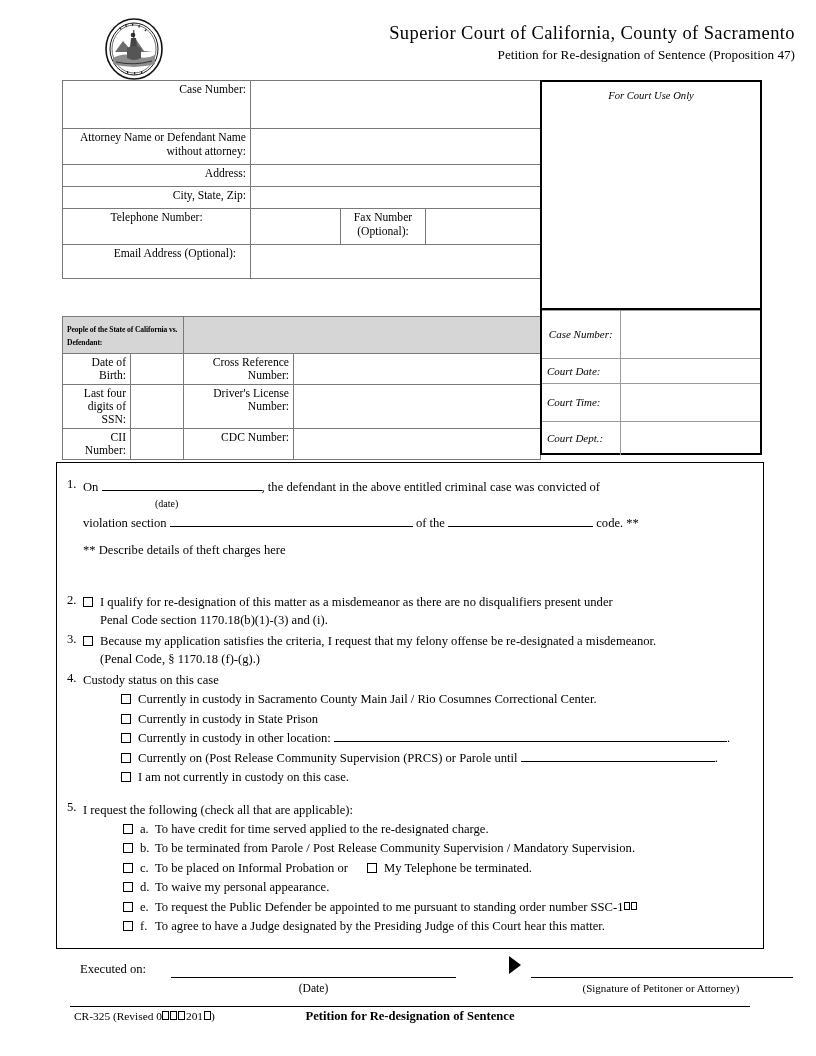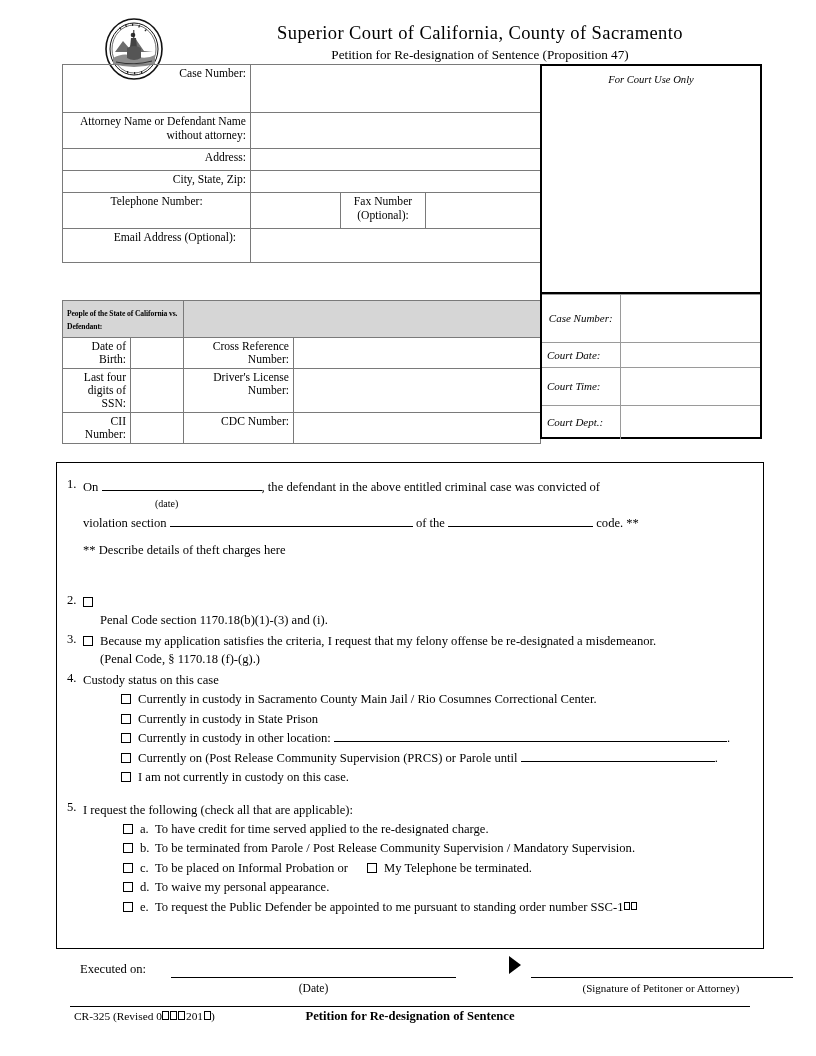--- a/index.html
+++ b/index.html
@@ -31,41 +31,41 @@
     height: 70px;
   }
   .seal {
     position: absolute;
     left: 103px; top: 10px;
     width: 62px; height: 62px;
   }
   .seal svg { display: block; }
   .title-block {
     position: absolute;
-    left: 180px; top: 14px;
+    left: 195px; top: 14px;
     width: 600px;
-    text-align: center;
+    text-align: right;
   }
   .court-title {
     font-size: 18.5px;
     letter-spacing: 0.4px;
     line-height: 23px;
     white-space: nowrap;
   }
   .court-sub {
     font-size: 13.2px;
     line-height: 18px;
     margin-top: 1px;
     white-space: nowrap;
   }
 
   
   .top-area {
     position: absolute;
-    left: 62px; top: 64px;
+    left: 62px; top: 80px;
     width: 700px;
     height: 375px;
     padding-left: 9px;
   }
 
   .left-table {
     position: absolute;
     left: 0; top: 0;
     width: 478px;
     border-collapse: collapse;
@@ -471,21 +471,21 @@
           <span>code. **</span>
         </div>
         <div class="ln" style="margin-top:10px">** Describe details of theft charges here</div>
       </div>
     </div>
 
     <div class="i2 item">
       <div class="num">2.</div>
       <div class="item-body">
         <div style="line-height:18px">
-          <span class="cb"></span>
+          <span class="cb"></span><span>I qualify for re-designation of this matter as a misdemeanor as there are no disqualifiers present under</span>
         </div>
         <div class="cont-line">Penal Code section 1170.18(b)(1)-(3) and (i).</div>
       </div>
     </div>
 
     <div class="i3 item">
       <div class="num">3.</div>
       <div class="item-body">
         <div style="line-height:18px">
           <span class="cb"></span><span>Because my application satisfies the criteria, I request that my felony offense be re-designated a misdemeanor.</span>
@@ -542,20 +542,23 @@
         </div>
 
         <div class="sub-line-5">
           <span class="cb"></span><span class="sub-letter">d.</span><span>To waive my personal appearance.</span>
         </div>
 
         <div class="sub-line-5">
           <span class="cb"></span><span class="sub-letter">e.</span><span>To request the Public Defender be appointed to me pursuant to standing order number SSC-1</span><span class="tofu"></span><span class="tofu"></span>
         </div>
 
+        <div class="sub-line-5">
+          <span class="cb"></span><span class="sub-letter">f.</span><span>To agree to have a Judge designated by the Presiding Judge of this Court hear this matter.</span>
+        </div>
       </div>
     </div>
 
   </div>
 
   <div class="exec-row">
     <div class="exec-label">Executed on:</div>
     <div class="exec-line"></div>
     <div class="date-cap">(Date)</div>
     <div class="sig-arrow">

